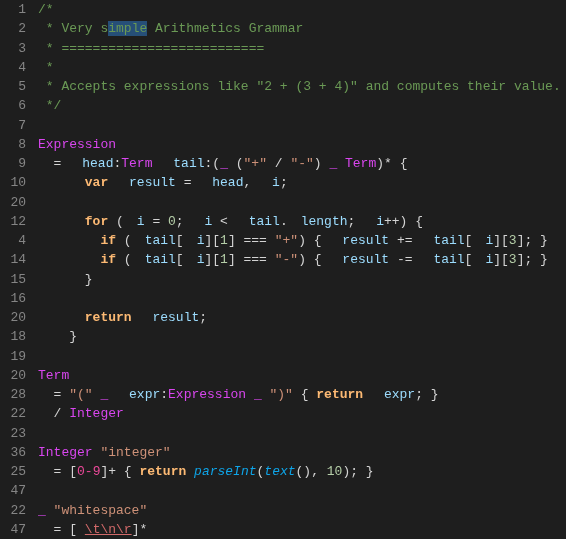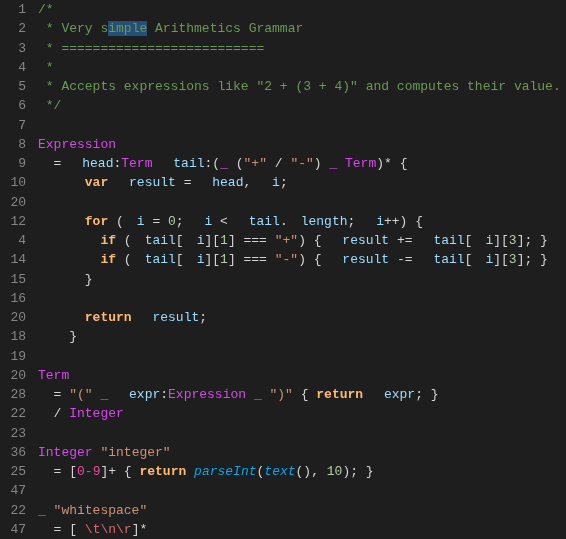--- a/index.html
+++ b/index.html
@@ -28,21 +28,21 @@
   .c-comment { color: #6a9955; }
   .c-ident { color: #d946ef; }
   .c-keyword { color: #fdba74; font-weight: bold; }
   .c-var { color: #9cdcfe; margin-left: 13px; }
   .c-string { color: #ce9178; }
   .c-number { color: #b5cea8; }
   .c-punct { color: #d4d4d4; }
   .c-paren { color: #d4d4d4; }
   .c-op { color: #d4d4d4; }
   .c-const { color: #ec4899; }
-  .c-regex { color: #d16969; }
+  .c-regex { color: #d16969; text-decoration: underline; }
   .c-func { color: #0ea5e9; font-style: italic; }
   .sel { background: #264f78; }
 </style>
 </head>
 <body>
 
 <div class="editor">
   <div class="gutter">
       <div>1</div>
       <div>2</div>

